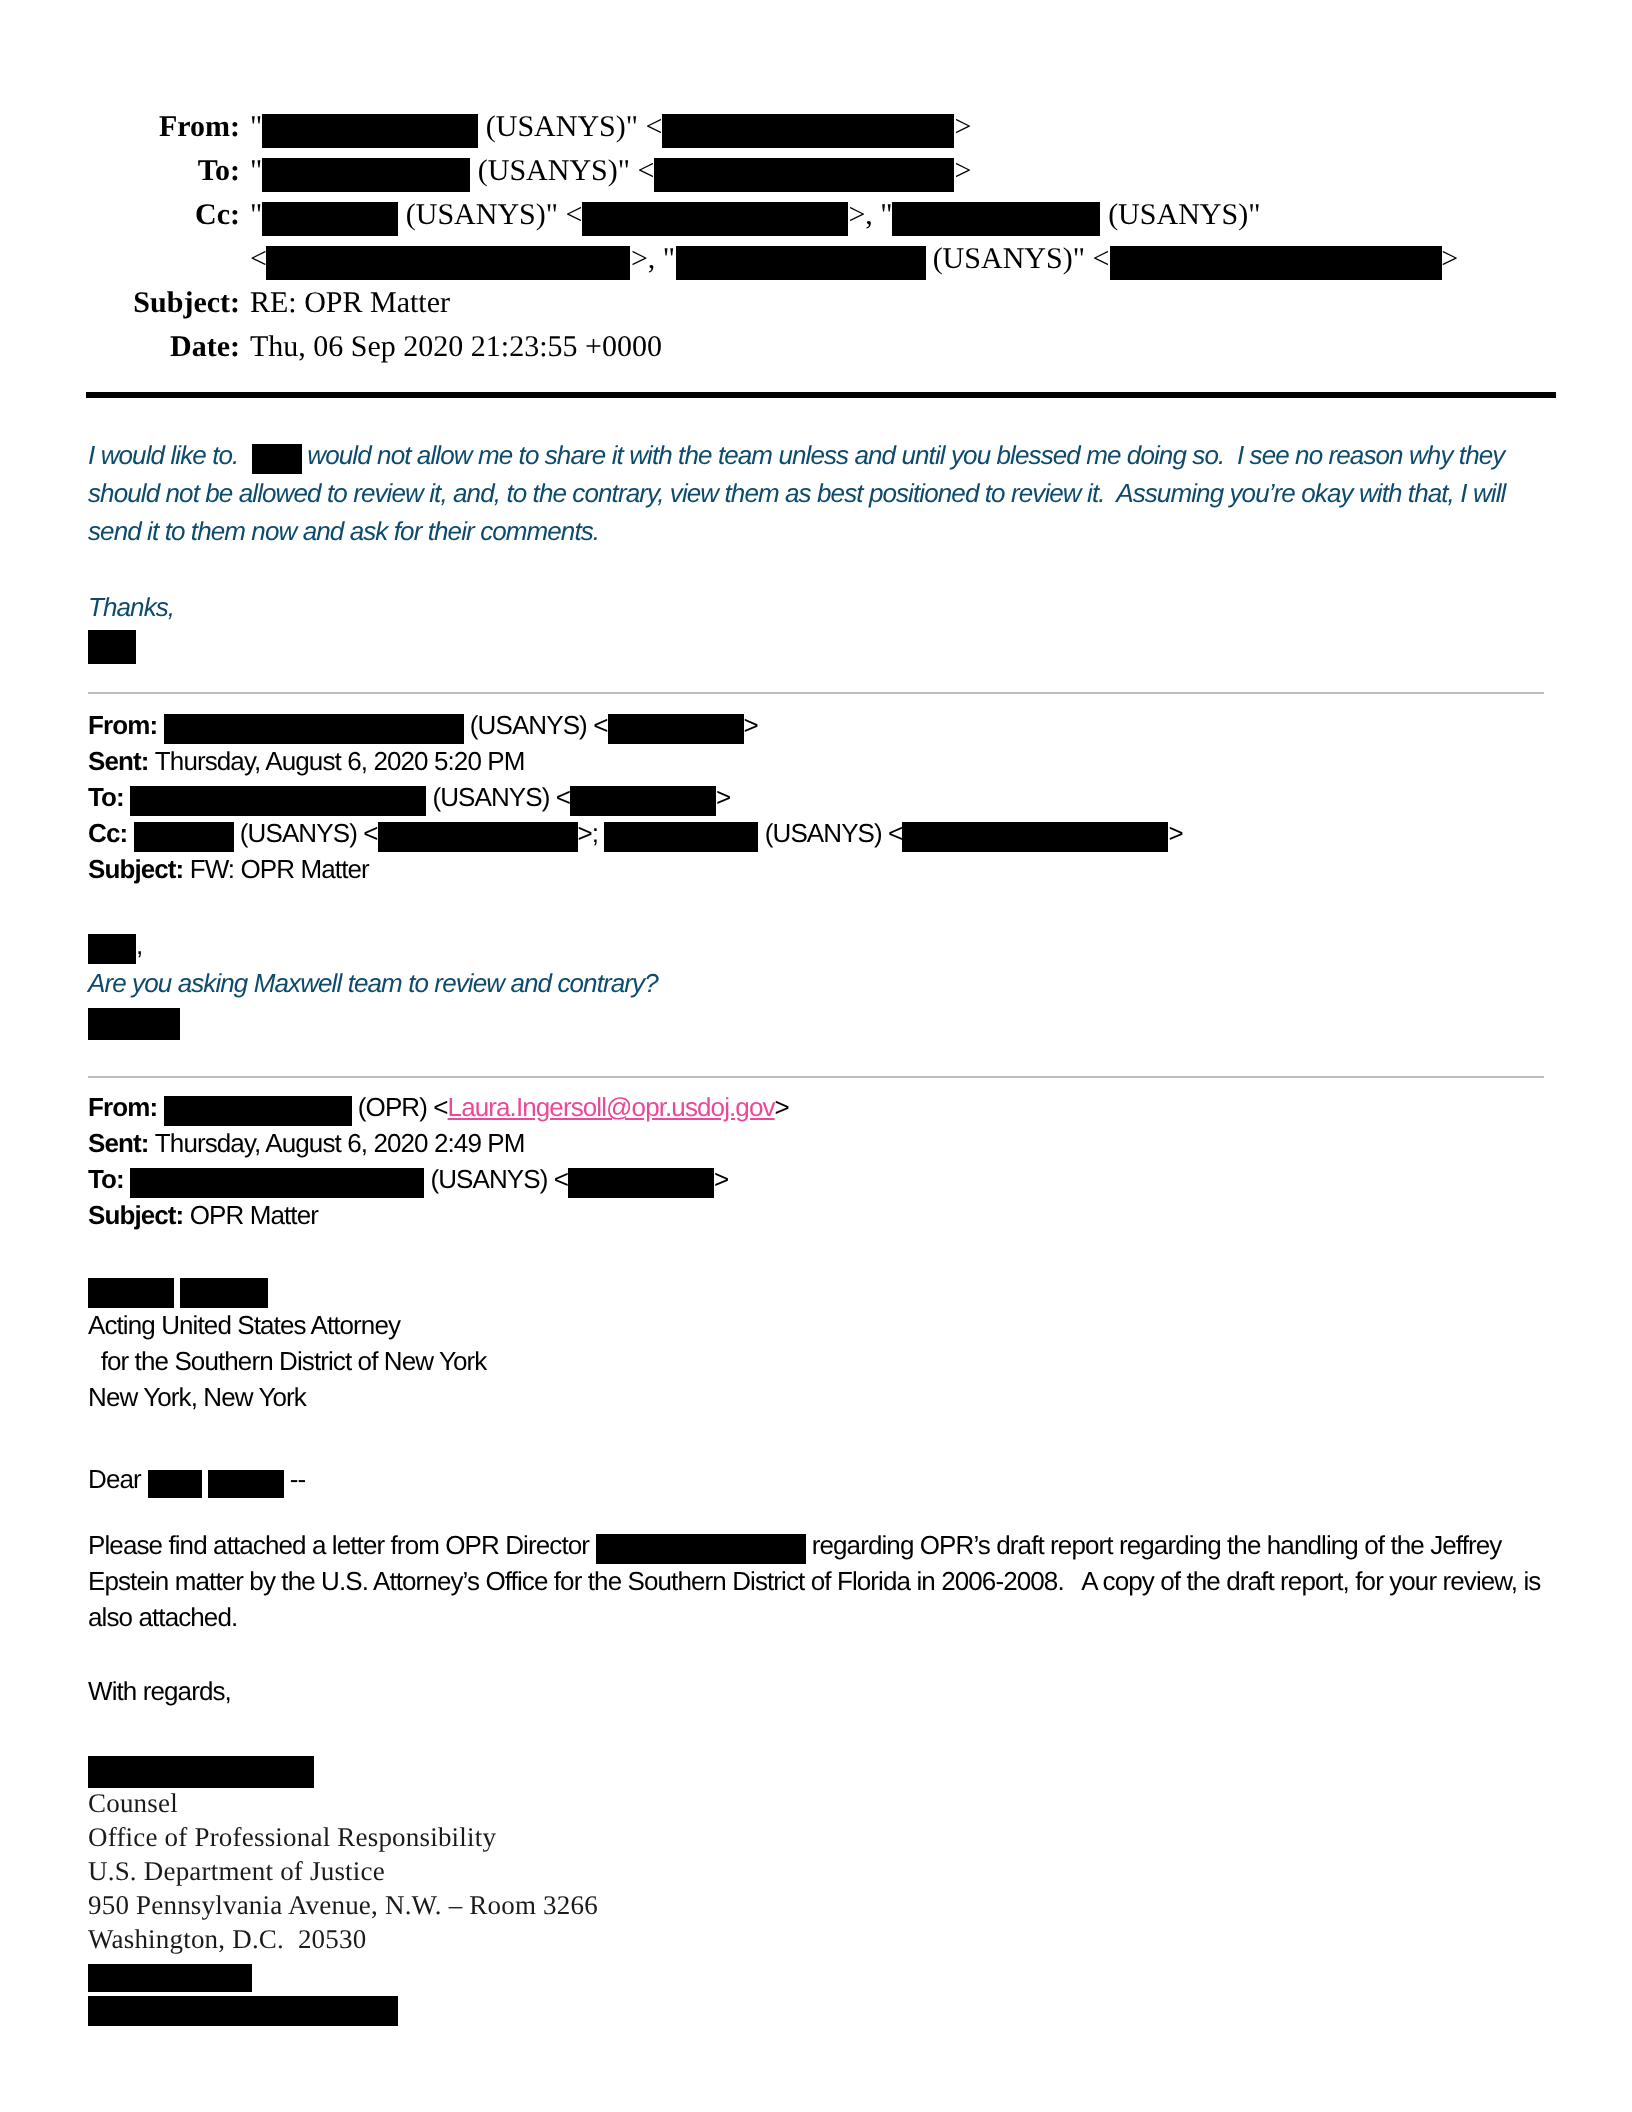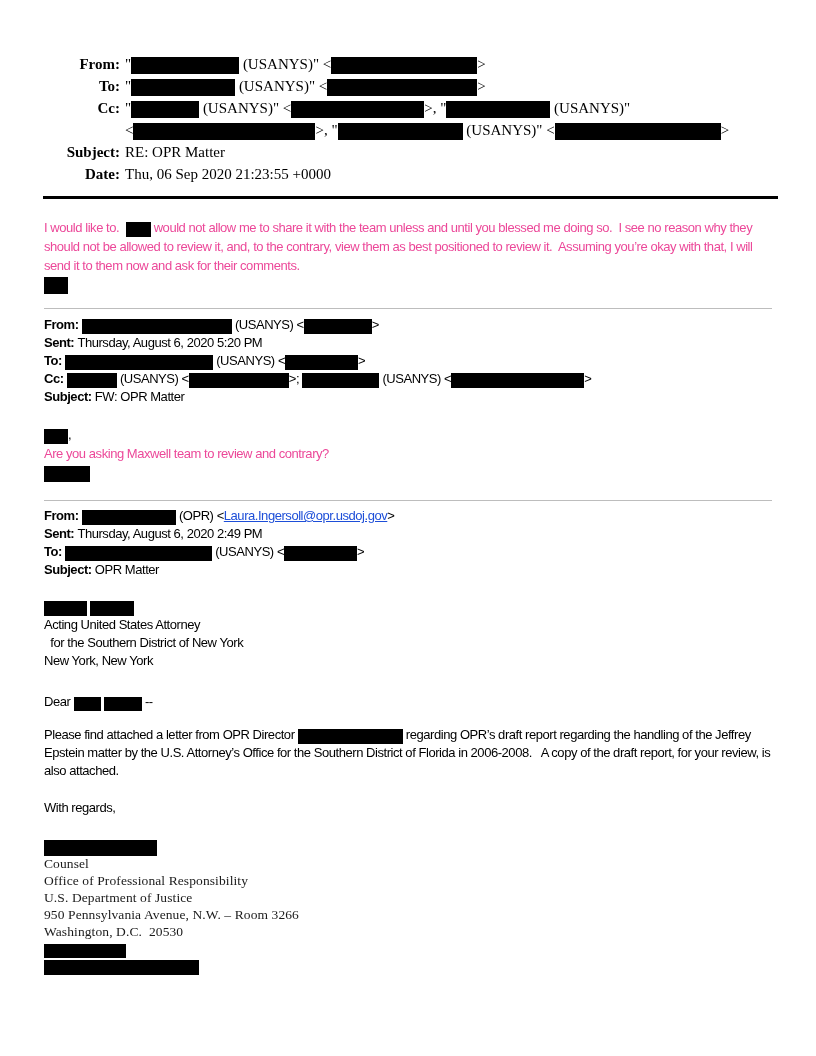--- a/index.html
+++ b/index.html
@@ -11,29 +11,29 @@
   .msg-header{font-family:"Liberation Serif",serif;font-size:15px;line-height:22px;}
   .hrow{display:flex;}
   .hlabel{width:76px;min-width:76px;text-align:right;font-weight:bold;padding-right:5px;}
   .hval{flex:1;}
 
   .thick-rule{height:3px;background:#000;width:735px;margin:11px 0 0 -1px;}
   .thin-rule{border:0;border-top:1px solid #bdbdbd;width:728px;margin:0;}
 
   
   .sans{font-size:13px;letter-spacing:-0.45px;line-height:19px;}
-  .blue{color:#ec4899;}
+  .blue{color:#0c4a6e;font-style:italic;}
   .reply{margin-top:19px;width:730px;}
   .reply .thanks{margin-top:19px;}
 
   .quoted{line-height:18px;}
   .q1{margin-top:7px;}
   .q2{margin-top:6px;}
   .lbl{font-weight:bold;}
-  .link{color:#1d4ed8;text-decoration:underline;cursor:pointer;}
+  .link{color:#ec4899;text-decoration:underline;cursor:pointer;}
 
   .rule1{margin-top:14px;}
   .rule2{margin-top:18px;}
 
   .msg2{margin-top:19px;}
   .msg3-greeting{margin-top:19px;line-height:18px;}
   .addr{line-height:18px;}
   .dear{margin-top:22px;}
   .para{margin-top:15px;width:730px;line-height:18px;}
   .regards{margin-top:18px;}
@@ -72,20 +72,21 @@
     <div class="hrow">
       <div class="hlabel">Date:</div>
       <div class="hval"><span>Thu, 06 Sep 2020 21:23:55 +0000</span></div>
     </div>
   </div>
 
   <div class="thick-rule"></div>
 
   <div class="reply sans blue">
     <div><span>I would like to.&nbsp; </span><span class="redact" style="width: 25px; height: 15px;"></span><span> would not allow me to share it with the team unless and until you blessed me doing so.&nbsp; I see no reason why they should not be allowed to review it, and, to the contrary, view them as best positioned to review it.&nbsp; Assuming you’re okay with that, I will send it to them now and ask for their comments.</span></div>
+    <div class="thanks">Thanks,</div>
     <div><span class="redact" style="width: 24px; height: 17px;"></span></div>
   </div>
 
   <hr class="thin-rule rule1">
 
   <div class="quoted q1 sans">
     <div><span class="lbl">From: </span><span class="redact" style="width: 150px; height: 15px;"></span><span> (USANYS) &lt;</span><span class="redact" style="width: 68px; height: 15px;"></span><span>&gt;</span></div>
     <div><span class="lbl">Sent: </span><span>Thursday, August 6, 2020 5:20 PM</span></div>
     <div><span class="lbl">To: </span><span class="redact" style="width: 148px; height: 15px;"></span><span> (USANYS) &lt;</span><span class="redact" style="width: 73px; height: 15px;"></span><span>&gt;</span></div>
     <div><span class="lbl">Cc: </span><span class="redact" style="width: 50px; height: 15px;"></span><span> (USANYS) &lt;</span><span class="redact" style="width: 100px; height: 15px;"></span><span>&gt;; </span><span class="redact" style="width: 77px; height: 15px;"></span><span> (USANYS) &lt;</span><span class="redact" style="width: 133px; height: 15px;"></span><span>&gt;</span></div>

